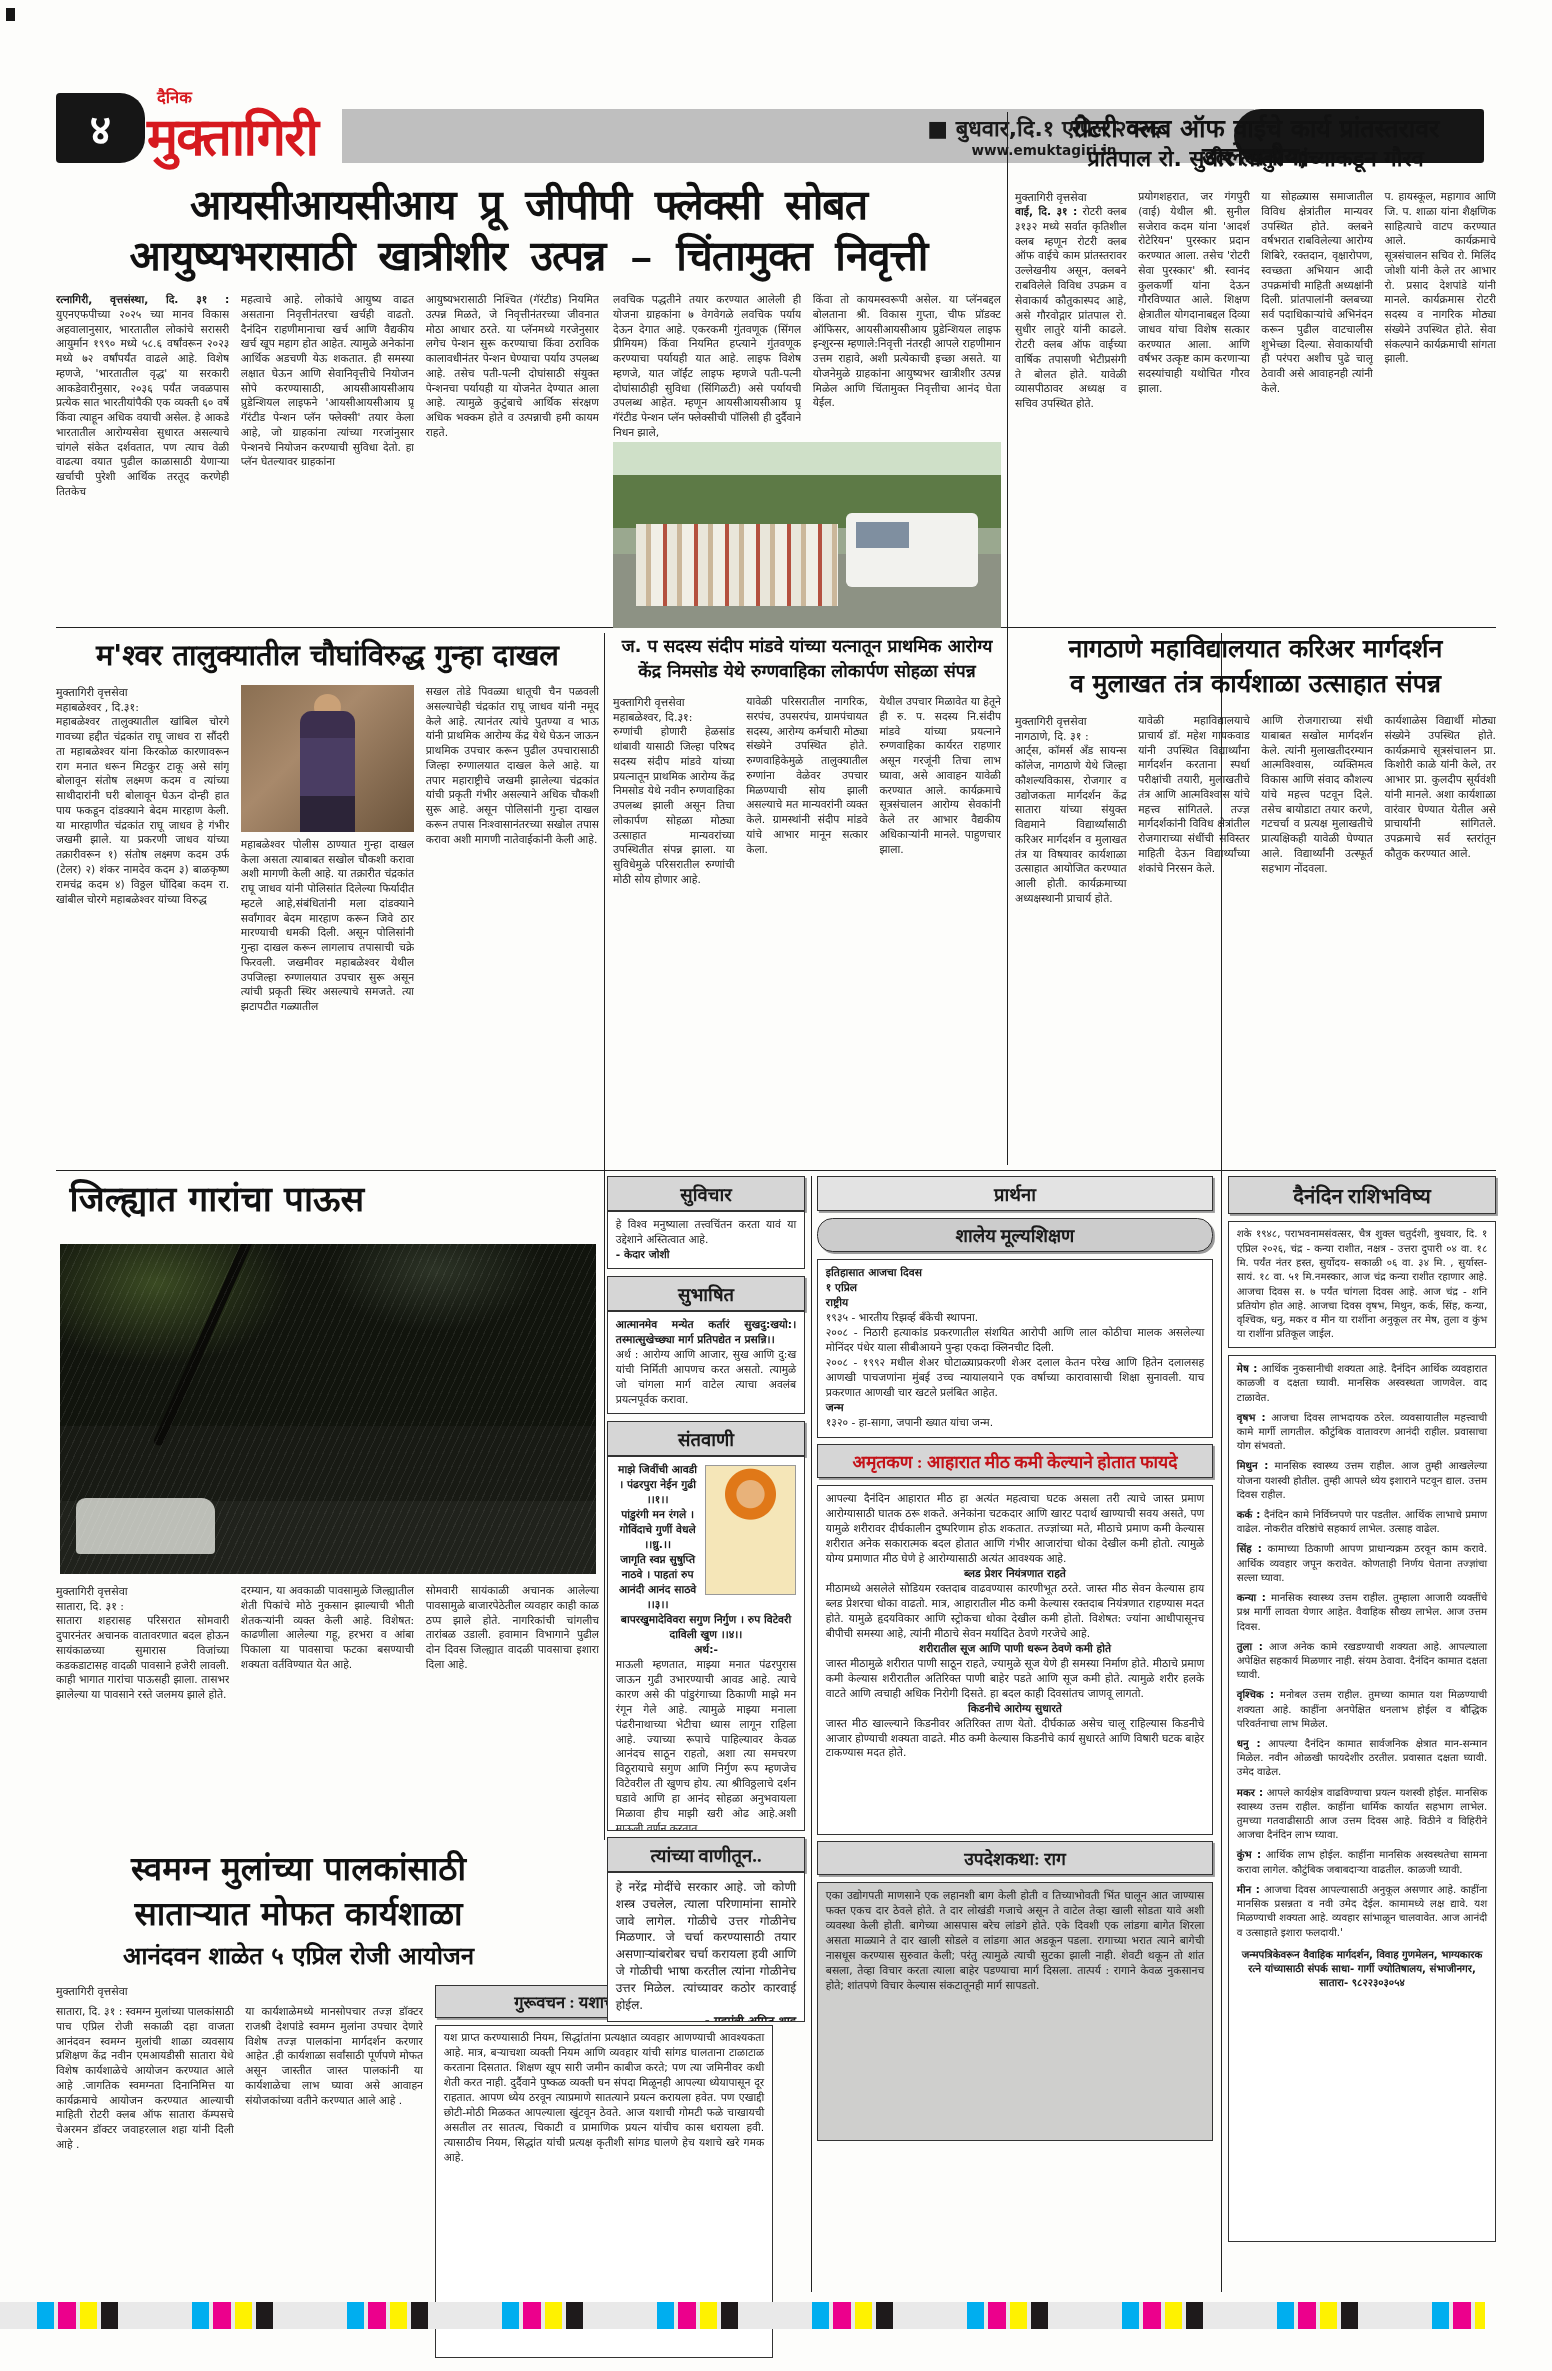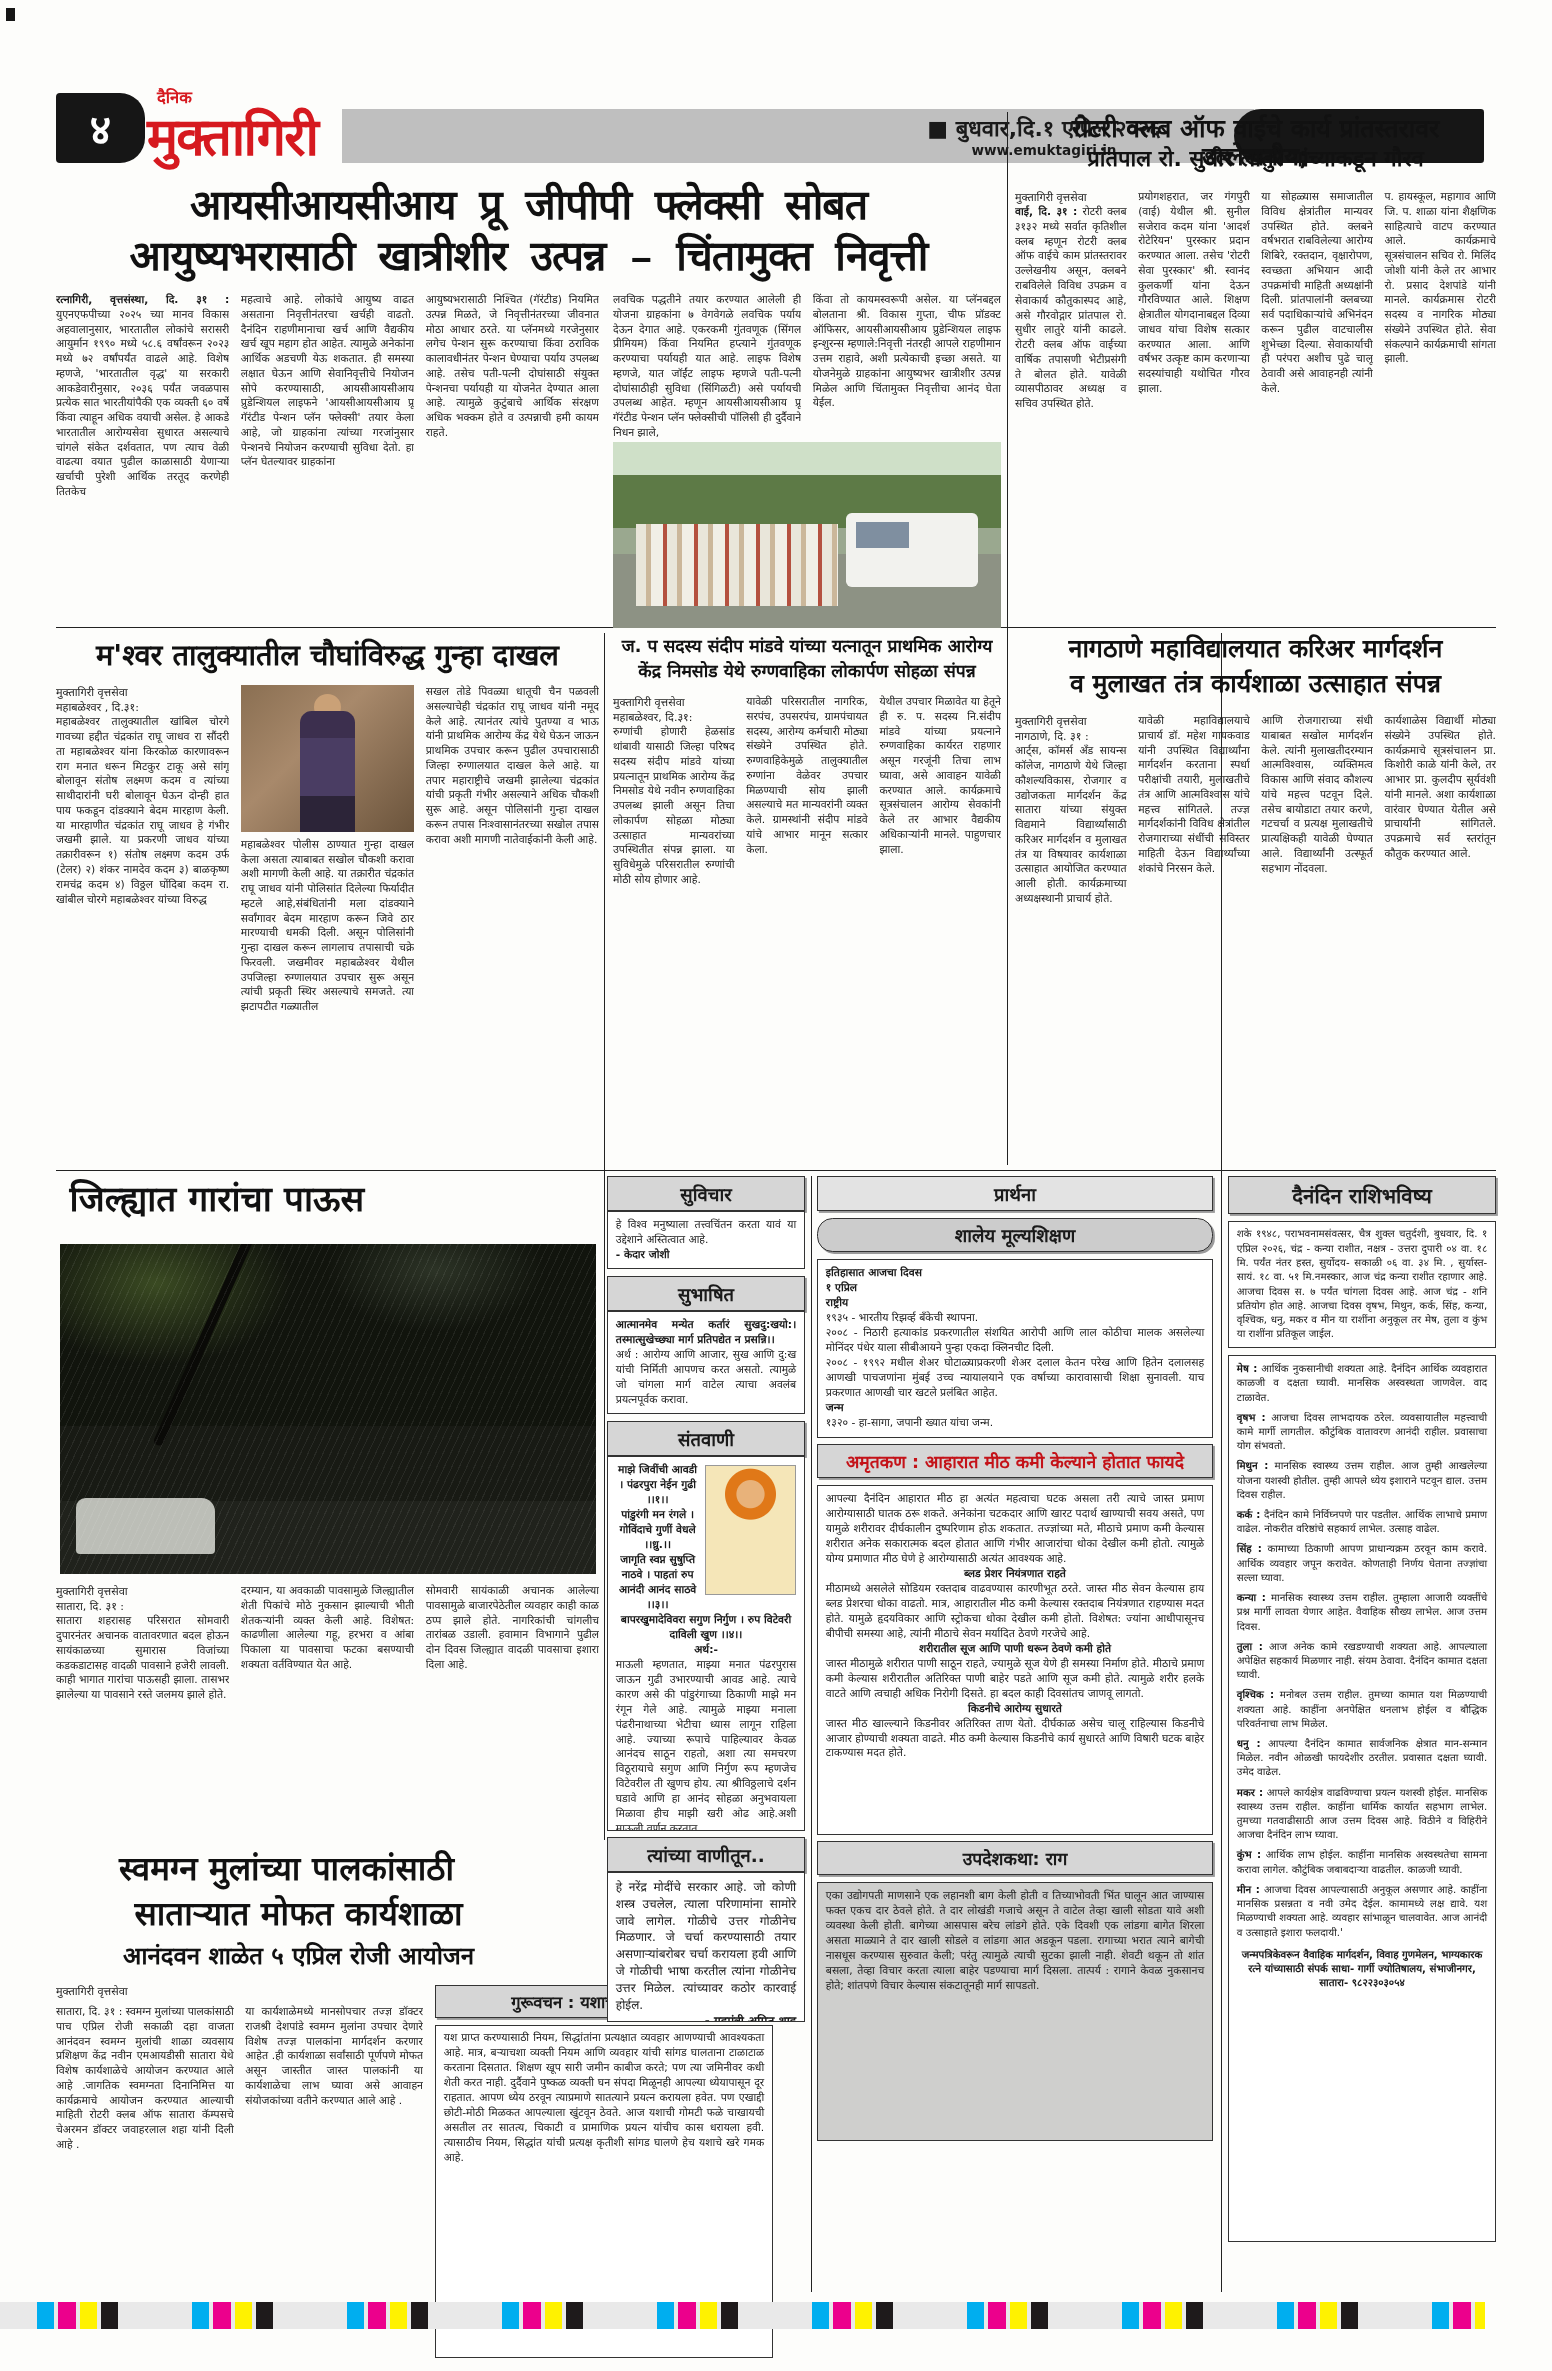--- a/index.html
+++ b/index.html
@@ -56,21 +56,21 @@
     border-radius:9.7px 13.6px 3.9px 3.9px;opacity:.85;}
   .hail-photo .rain{position:absolute;inset:0;background:repeating-linear-gradient(115deg,
     rgba(255,255,255,.07) 0 1px,rgba(0,0,0,0) 1px 6.8px);}
   .saint-img{float:right;width:89px;height:128px;margin:1.9px 0 3.9px 5.8px;background:
     radial-gradient(circle 29px at 50% 22%,#e8b27a 0 13.6px,#e07818 14.6px 25px,#f5e6b8 26px 100%),
     linear-gradient(#f7ecc4 0 35%,#e8862a 35% 85%,#b55b12 85% 100%);border:1px solid #999;}
   
   .secbox{border:1px solid #333;background:#fff;padding:5.8px 7.8px;font-size:10.7px;line-height:1.4;
     text-align:justify;overflow:hidden;}
   .sechead{border:1px solid #333;background:#d6d6d6;text-align:center;font-weight:bold;
-    font-size:18.4px;padding:3.9px 1.9px;box-shadow:1.9px 1.9px 0 #9a9a9a;}
+    font-size:18.4px;padding:3.9px 1.9px;box-shadow:1.9px 1.9px 0 #9a9a9a;font-family:Liberation Serif, serif;}
   .stack>*{margin-bottom:6.8px;}
   .versecenter{text-align:center;font-weight:bold;}
   .red{color:#c41218;}
   .graybox{background:#cfcfcd;}
   .subh{font-weight:bold;text-align:center;}
   .signname{font-weight:bold;}
   .sign{margin-bottom:5.8px;}
   .astro-footer{font-weight:bold;text-align:center;margin-top:7.8px;}
   
   .printband{position:absolute;left:0;top:2302px;width:1485px;height:27px;background:#e9e9e9;}
@@ -204,21 +204,21 @@
         <div class="byline">मुक्तागिरी वृत्तसेवा</div>
         <div class="byline">सातारा, दि. ३१ :</div>
         <span>सातारा शहरासह परिसरात सोमवारी दुपारनंतर अचानक वातावरणात बदल होऊन सायंकाळच्या सुमारास विजांच्या कडकडाटासह वादळी पावसाने हजेरी लावली. काही भागात गारांचा पाऊसही झाला. तासभर झालेल्या या पावसाने रस्ते जलमय झाले होते.</span>
       </div>
       <div class="col">दरम्यान, या अवकाळी पावसामुळे जिल्ह्यातील शेती पिकांचे मोठे नुकसान झाल्याची भीती शेतकऱ्यांनी व्यक्त केली आहे. विशेषत: काढणीला आलेल्या गहू, हरभरा व आंबा पिकाला या पावसाचा फटका बसण्याची शक्यता वर्तविण्यात येत आहे.</div>
       <div class="col">सोमवारी सायंकाळी अचानक आलेल्या पावसामुळे बाजारपेठेतील व्यवहार काही काळ ठप्प झाले होते. नागरिकांची चांगलीच तारांबळ उडाली. हवामान विभागाने पुढील दोन दिवस जिल्ह्यात वादळी पावसाचा इशारा दिला आहे.</div>
     </div>
   </div>
 
   <div>
-    <div class="headline hl-34" style="left:44px;top:1851px;width:485px;">स्वमग्न मुलांच्या पालकांसाठी</div>
+    <div class="headline hl-34" style="left:56px;top:1851px;width:485px;">स्वमग्न मुलांच्या पालकांसाठी</div>
     <div class="headline hl-34" style="left:56px;top:1896px;width:485px;">साताऱ्यात मोफत कार्यशाळा</div>
     <div class="headline hl-25" style="left:56px;top:1943px;width:485px;">आनंदवन शाळेत ५ एप्रिल रोजी आयोजन</div>
     <div class="abs byline" style="left:56px;top:1983px;">मुक्तागिरी वृत्तसेवा</div>
     <div class="cols" style="left:56px;top:2005px;width:367px;height:361px;">
       <div class="col">सातारा, दि. ३१ : स्वमग्न मुलांच्या पालकांसाठी पाच एप्रिल रोजी सकाळी दहा वाजता आनंदवन स्वमग्न मुलांची शाळा व्यवसाय प्रशिक्षण केंद्र नवीन एमआयडीसी सातारा येथे विशेष कार्यशाळेचे आयोजन करण्यात आले आहे .जागतिक स्वमग्नता दिनानिमित्त या कार्यक्रमाचे आयोजन करण्यात आल्याची माहिती रोटरी क्लब ऑफ सातारा कॅम्पसचे चेअरमन डॉक्टर जवाहरलाल शहा यांनी दिली आहे .</div>
       <div class="col">या कार्यशाळेमध्ये मानसोपचार तज्ज्ञ डॉक्टर राजश्री देशपांडे स्वमग्न मुलांना उपचार देणारे विशेष तज्ज्ञ पालकांना मार्गदर्शन करणार आहेत .ही कार्यशाळा सर्वांसाठी पूर्णपणे मोफत असून जास्तीत जास्त पालकांनी या कार्यशाळेचा लाभ घ्यावा असे आवाहन संयोजकांच्या वतीने करण्यात आले आहे .</div>
     </div>
   </div>
 
   <div class="abs stack" style="left:435px;top:1985px;width:338px;">

